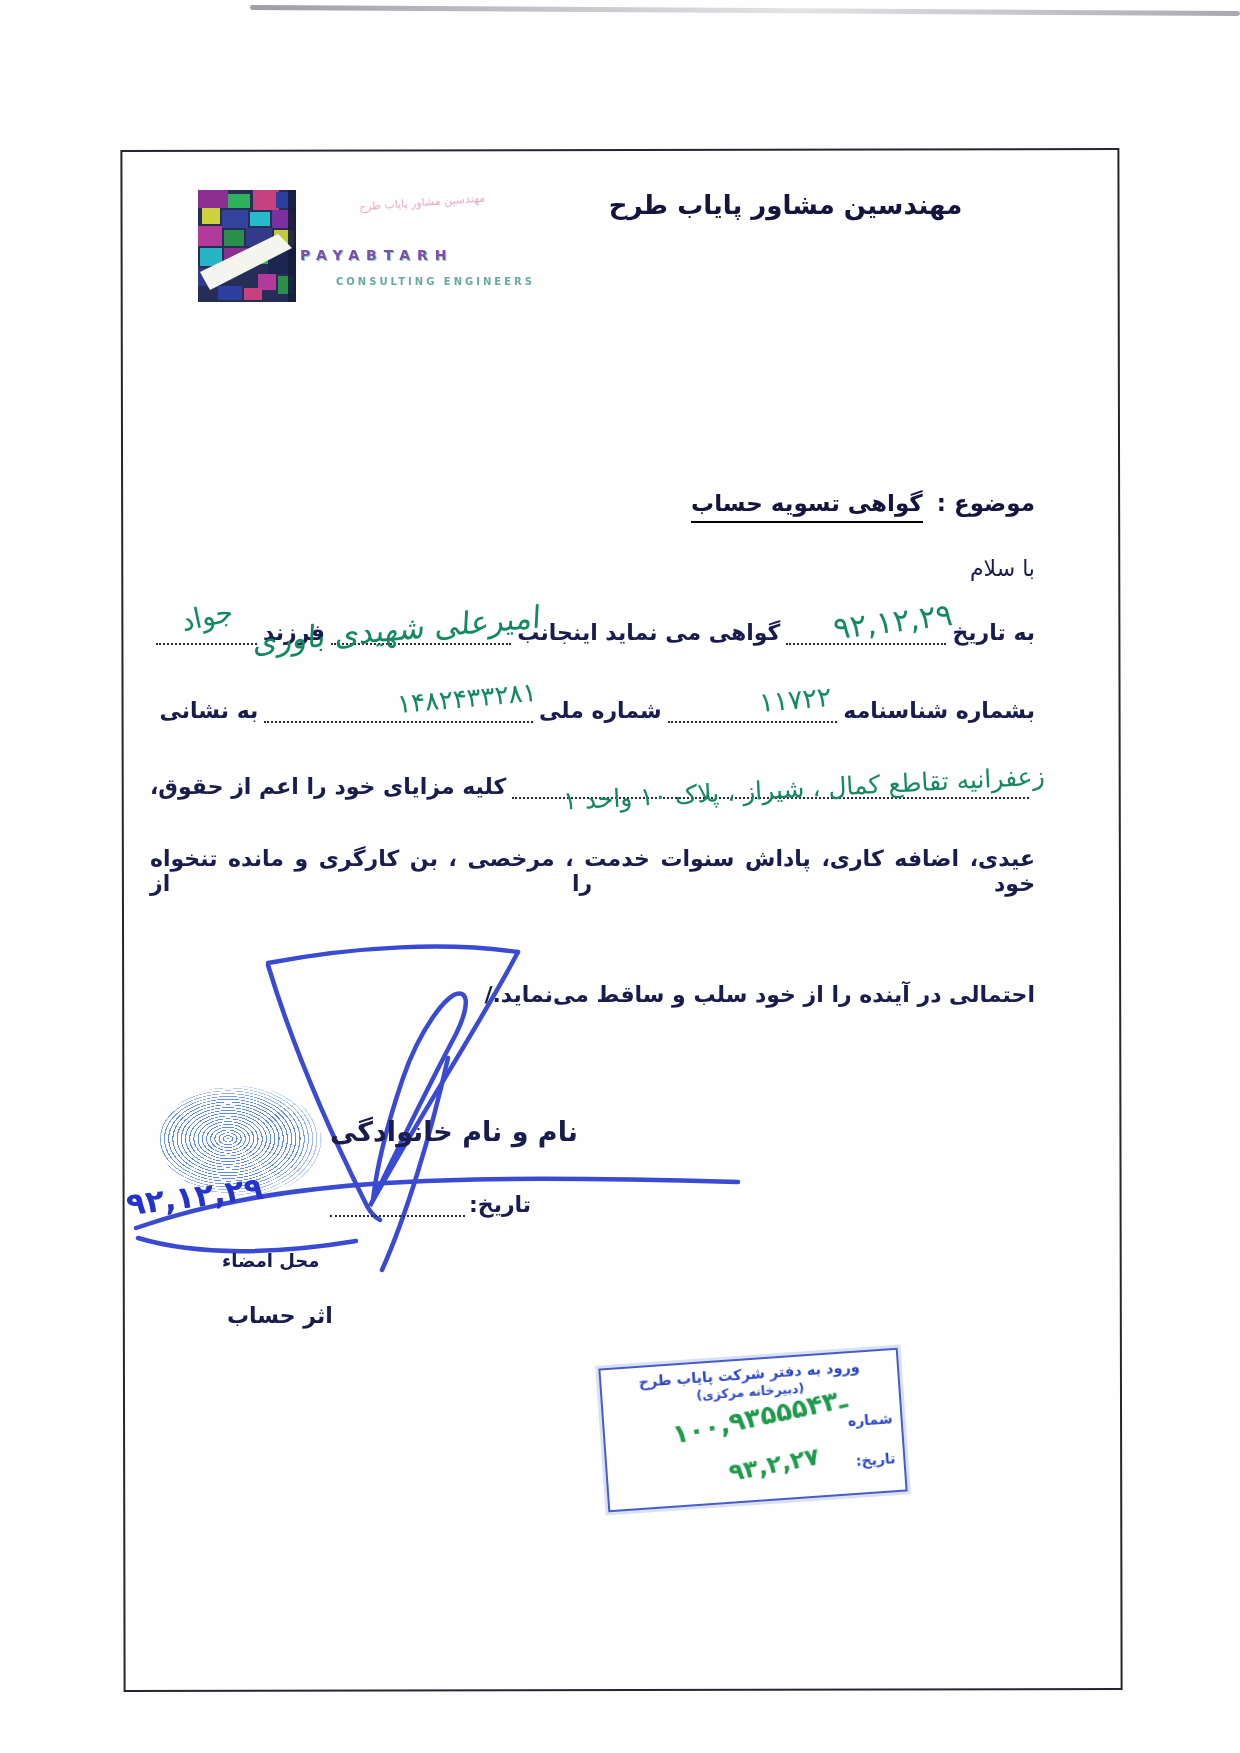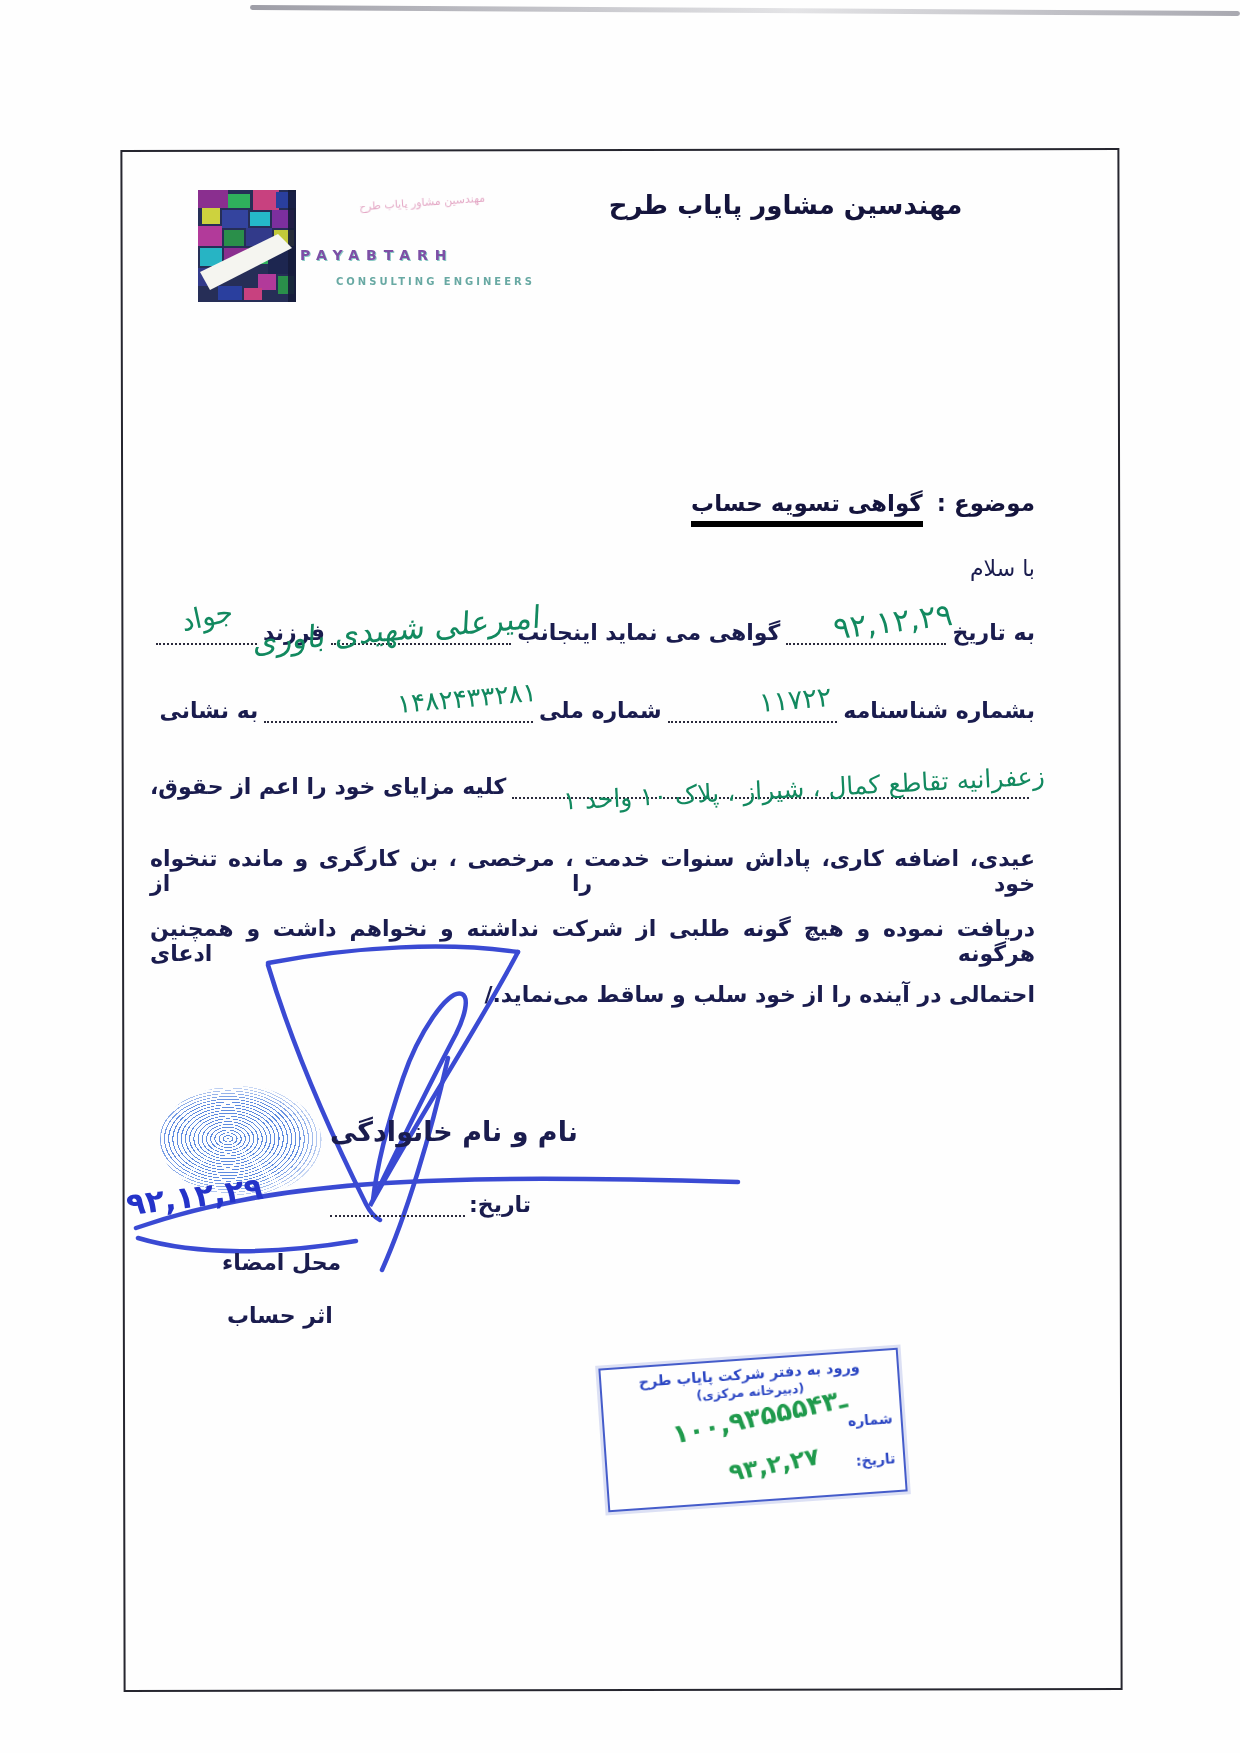--- a/index.html
+++ b/index.html
@@ -26,21 +26,21 @@
     letter-spacing:3px;color:rgba(66,148,140,.8);filter:blur(.7px);}
 
   .company-name{position:absolute;left:598px;top:190px;width:375px;text-align:center;
     font-size:26px;font-weight:bold;color:#14143c;direction:rtl;}
   .form-title{position:absolute;left:598px;top:256px;width:330px;text-align:center;
     font-size:25px;font-weight:bold;color:#14143c;direction:rtl;}
 
   
   .subject{position:absolute;right:205px;top:490px;direction:rtl;
     font-size:23px;font-weight:bold;color:#14143c;}
-  .subject-value{border-bottom:6px solid #000000;padding-bottom:5px;margin-right:6px;}
+  .subject-value{border-bottom:2px solid #000000;padding-bottom:5px;margin-right:6px;}
 
   .salutation{position:absolute;right:205px;top:556px;direction:rtl;
     font-size:22px;font-weight:normal;color:#1a1c4e;}
 
   
   .bline{position:absolute;right:205px;left:150px;direction:rtl;display:flex;
     align-items:flex-end;font-size:22px;font-weight:700;color:#1a1c4e;}
   .bline.plain{display:block;text-align:justify;text-align-last:justify;}
   .bline.short{display:block;text-align:right;text-align-last:auto;}
   .l1{top:618px;} .l2{top:696px;} .l3{top:772px;} .l4{top:846px;} .l5{top:916px;} .l6{top:982px;}
@@ -71,21 +71,21 @@
     mask-image:radial-gradient(ellipse at 45% 50%,#000 52%,transparent 80%);
     filter:blur(.3px);}
   .name-label{position:absolute;left:330px;top:1116px;direction:rtl;
     font-size:27px;font-weight:600;color:#1a1c4e;}
   .date-row{position:absolute;left:330px;top:1192px;direction:rtl;display:flex;
     align-items:flex-end;font-size:22px;font-weight:600;color:#1a1c4e;}
   .date-dots{display:inline-block;width:135px;height:1em;border-bottom:2px dotted #2a2a3c;margin-right:4px;}
   .h-sigdate{position:absolute;left:126px;top:1178px;color:#2433c9;font-size:31px;
     font-weight:600;transform:rotate(-7deg);white-space:nowrap;}
   .place-label{position:absolute;left:222px;top:1250px;direction:rtl;
-    font-size:22px;font-weight:600;color:#1a1c4e;}
+    font-size:18px;font-weight:600;color:#1a1c4e;}
   .finger-label{position:absolute;left:227px;top:1303px;direction:rtl;
     font-size:22px;font-weight:600;color:#1a1c4e;}
 
   
   .stamp{position:absolute;left:603px;top:1358px;width:276px;height:130px;
     transform:rotate(-4deg);border:2px solid rgba(43,70,195,.88);
     box-shadow:0 0 0 3px rgba(43,70,195,.16);color:#2b46c3;direction:rtl;
     padding:6px 10px 4px;filter:blur(.2px);overflow:visible;}
   .stamp-l1{font-size:14.5px;font-weight:bold;text-align:center;letter-spacing:1px;}
   .stamp-l2{font-size:12.5px;font-weight:bold;text-align:center;margin-top:2px;}
@@ -171,21 +171,20 @@
   </div>
 
   <div class="bline l3">
     <span class="fill f-addr">
       <span class="hand h-addr">زعفرانیه تقاطع کمال ، شیراز ، پلاک ۱۰ واحد ۱</span>
     </span>
     <span class="seg">کلیه مزایای خود را اعم از حقوق،</span>
   </div>
 
   <div class="bline l4 plain">عیدی، اضافه کاری،  پاداش سنوات خدمت ، مرخصی ، بن کارگری و مانده تنخواه خود را از</div>
-  <div class="bline l5 plain">دریافت نموده و هیچ گونه طلبی از شرکت نداشته و نخواهم داشت و همچنین هرگونه ادعای</div>
   <div class="bline l6 short">احتمالی در آینده را از خود سلب و ساقط می‌نماید./</div>
 
   <svg class="sig" width="640" height="335" viewBox="0 0 640 335">
     <g fill="none" stroke="#2a3bd0" stroke-width="4.5" stroke-linecap="round" opacity=".92">
       <path d="M150 25 C 240 8 330 4 400 14"></path>
       <path d="M400 14 C 360 90 300 180 252 268 C 285 200 320 130 338 96 C 346 80 352 60 344 56 C 330 50 300 96 285 140 C 268 190 258 235 255 262"></path>
       <path d="M150 27 C 175 110 215 200 248 266 C 252 274 258 280 262 282"></path>
       <path d="M330 120 C 312 200 288 278 264 332"></path>
       <path d="M18 290 C 160 240 330 236 620 244"></path>
       <path d="M20 300 C 80 318 160 316 238 303"></path>

